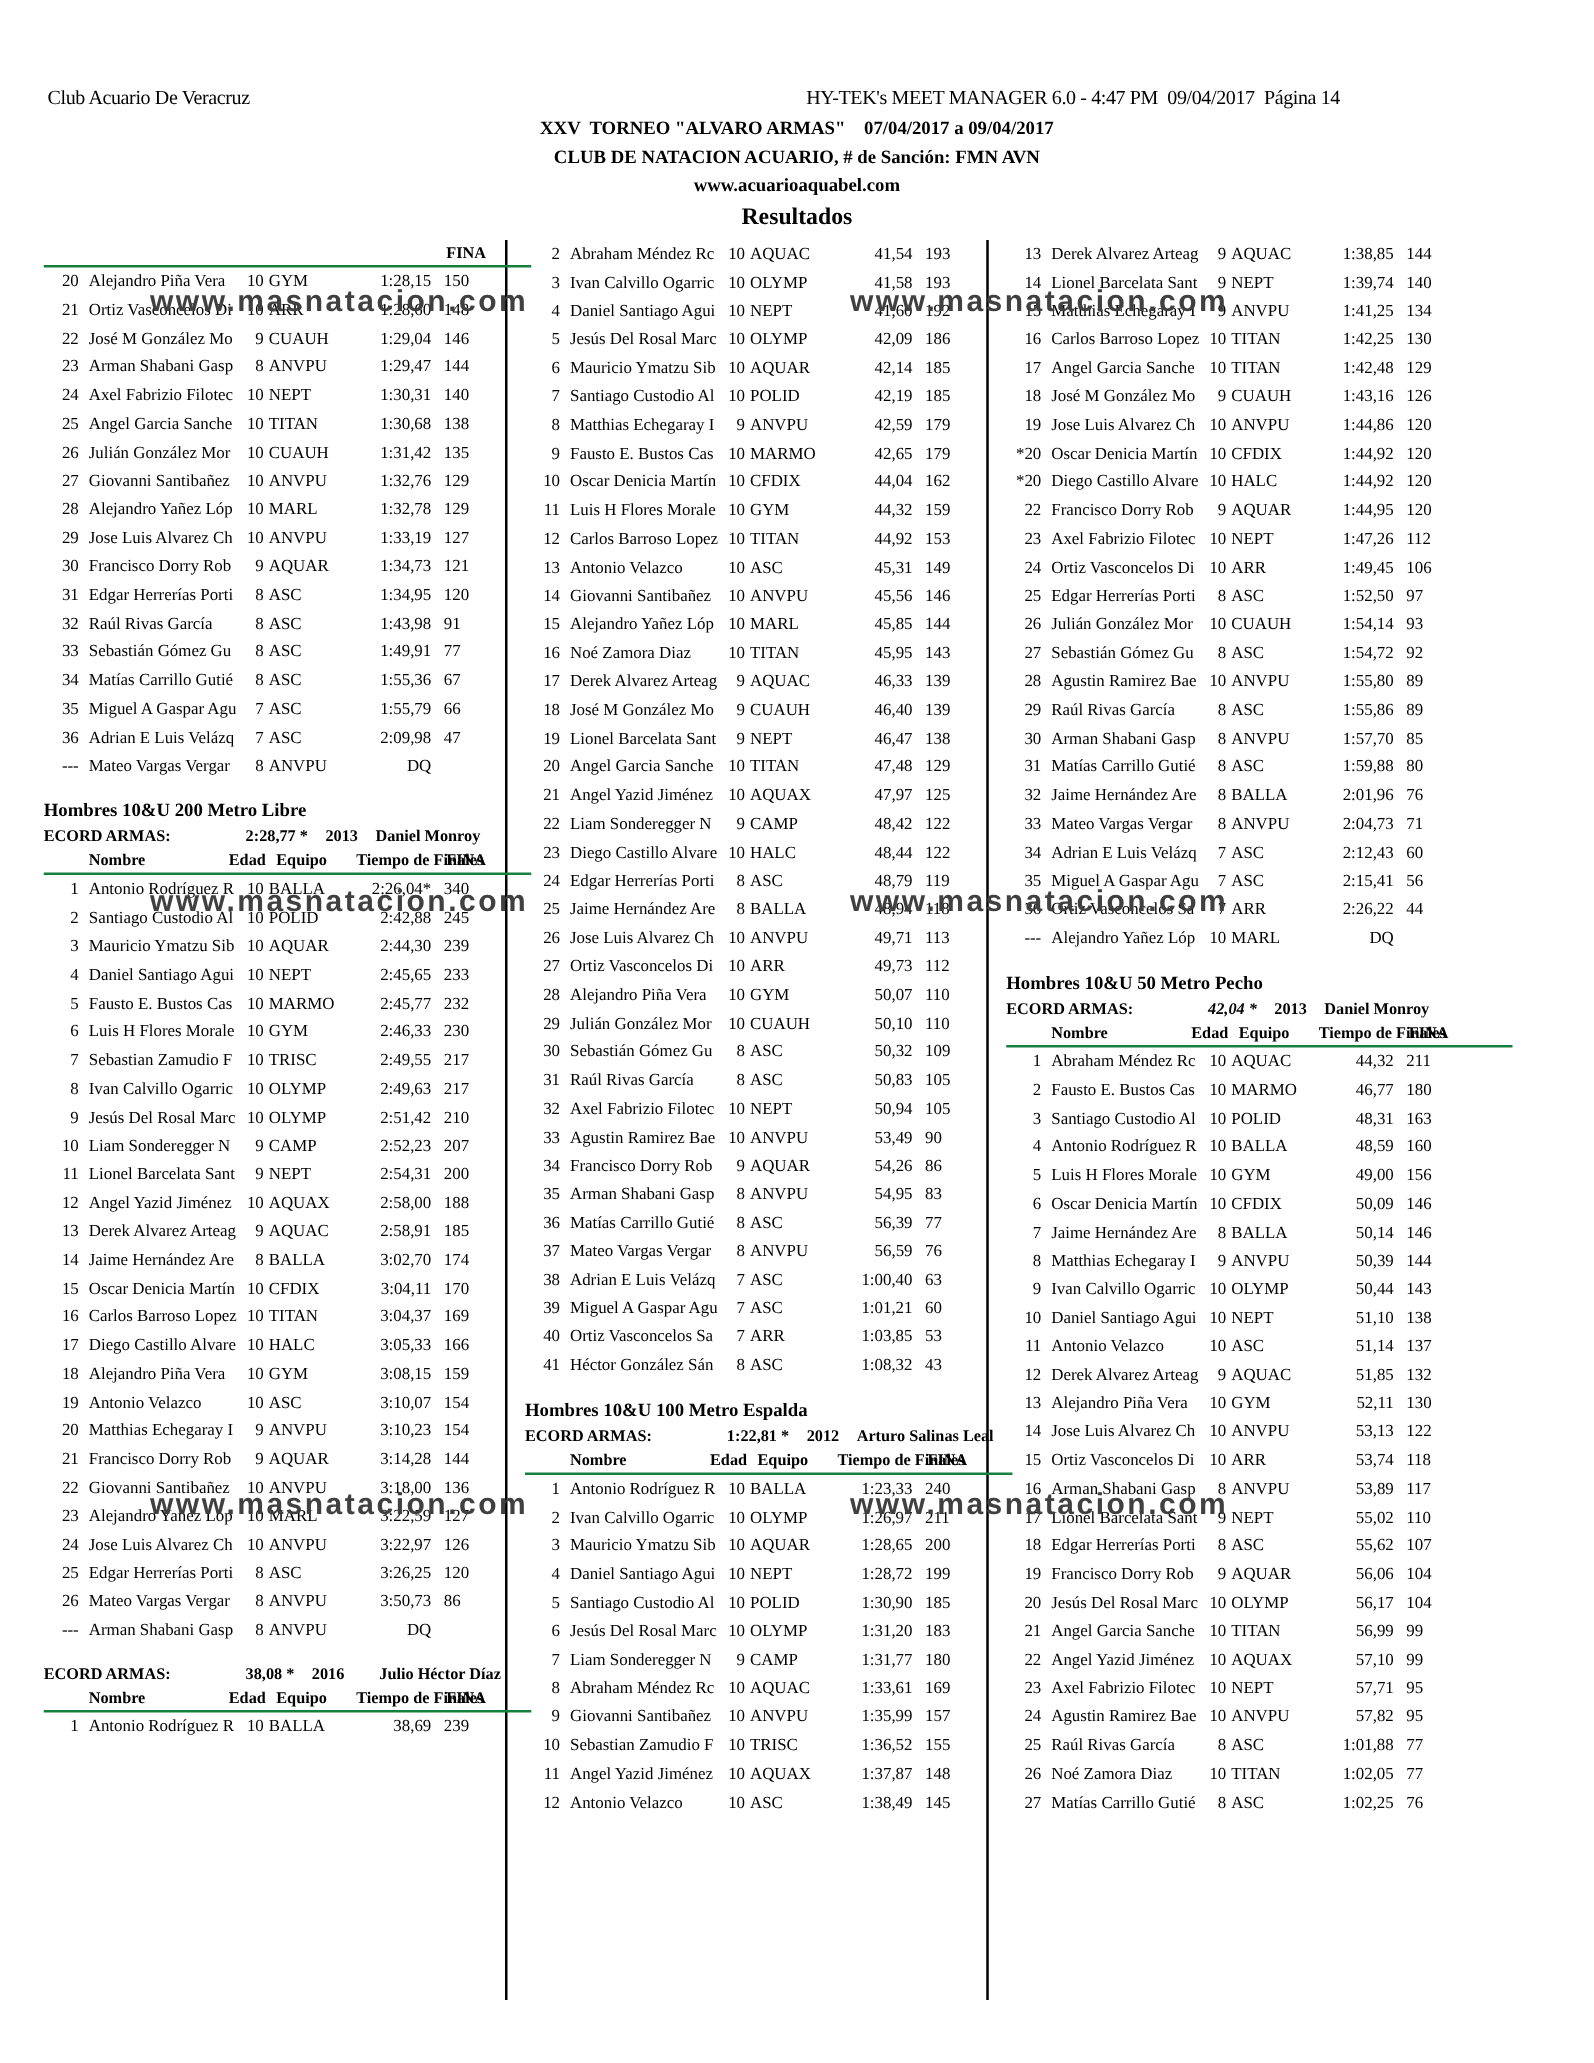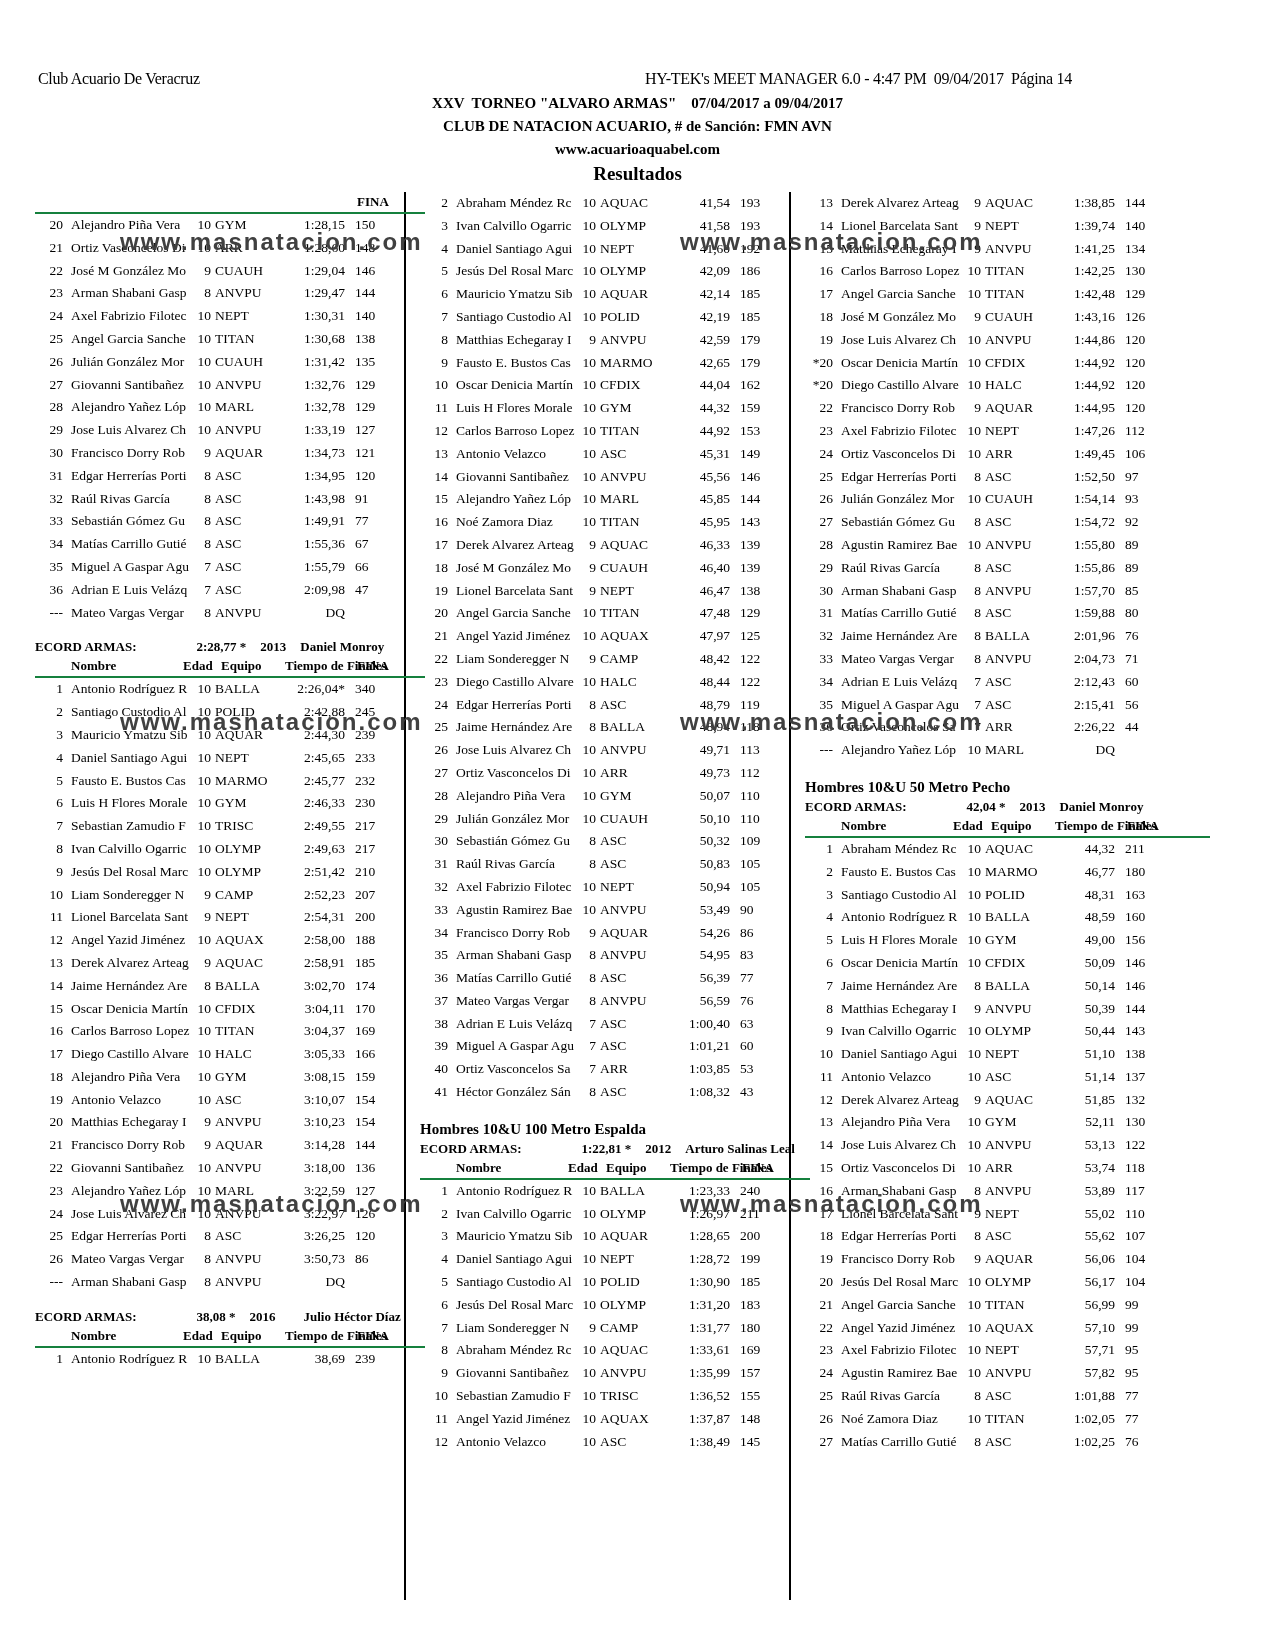--- a/index.html
+++ b/index.html
@@ -187,20 +187,21 @@
     </div>
     <div class="row">
       <span class="c-place">---</span>
       <span class="c-name">Mateo Vargas Vergar</span>
       <span class="c-age">8</span>
       <span class="c-team">ANVPU</span>
       <span class="c-time">DQ</span>
       <span class="c-fina"></span>
     </div>
     <div class="gap"></div>
+    <div class="event-title">Hombres 10&amp;U 200 Metro Libre</div>
     <div class="record"><span style="margin-right: 60px;">ECORD ARMAS:</span><span style="margin-right: 14px;">2:28,77 *</span><span style="margin-right: 14px;">2013</span><span style="margin-right: 0px;">Daniel Monroy</span></div>
     <div class="colhead">
       <span style="left: 36px;">Nombre</span>
       <span style="left: 148px;">Edad</span>
       <span style="left: 186px;">Equipo</span>
       <span style="left: 250px;">Tiempo de Finales</span>
       <span style="left: 322px;">FINA</span>
     </div>
     <div class="row">
       <span class="c-place">1</span>
@@ -1060,21 +1061,21 @@
     <div class="row">
       <span class="c-place">---</span>
       <span class="c-name">Alejandro Yañez Lóp</span>
       <span class="c-age">10</span>
       <span class="c-team">MARL</span>
       <span class="c-time">DQ</span>
       <span class="c-fina"></span>
     </div>
     <div class="gap"></div>
     <div class="event-title">Hombres 10&amp;U 50 Metro Pecho</div>
-    <div class="record"><span style="margin-right: 60px;">ECORD ARMAS:</span><span style="margin-right: 14px;">42,04 *</span><span style="margin-right: 14px;">2013</span><span style="margin-right: 0px;">Daniel Monroy</span></div>
+    <div class="record"><span style="margin-right: 60px;">ECORD ARMAS:</span><span style="margin-right: 14px; font-style: italic;">42,04 *</span><span style="margin-right: 14px;">2013</span><span style="margin-right: 0px;">Daniel Monroy</span></div>
     <div class="colhead">
       <span style="left: 36px;">Nombre</span>
       <span style="left: 148px;">Edad</span>
       <span style="left: 186px;">Equipo</span>
       <span style="left: 250px;">Tiempo de Finales</span>
       <span style="left: 322px;">FINA</span>
     </div>
     <div class="row">
       <span class="c-place">1</span>
       <span class="c-name">Abraham Méndez Rc</span>

